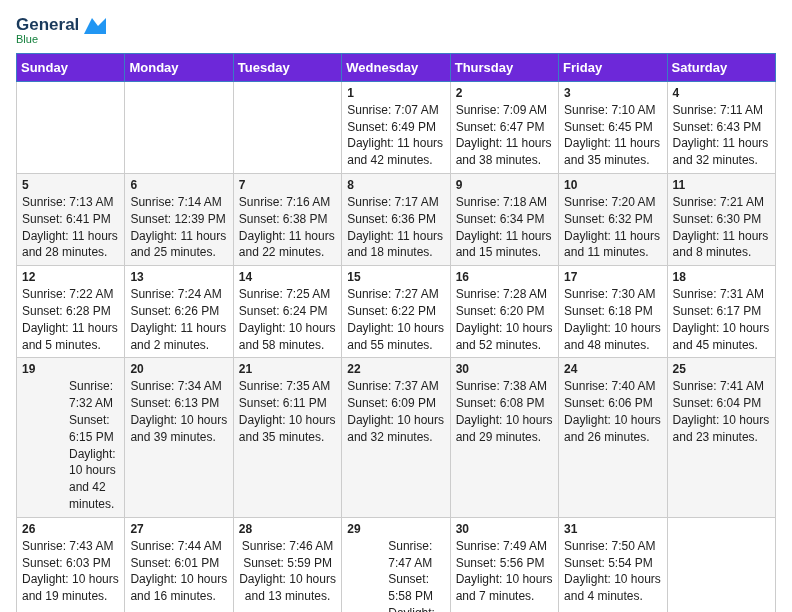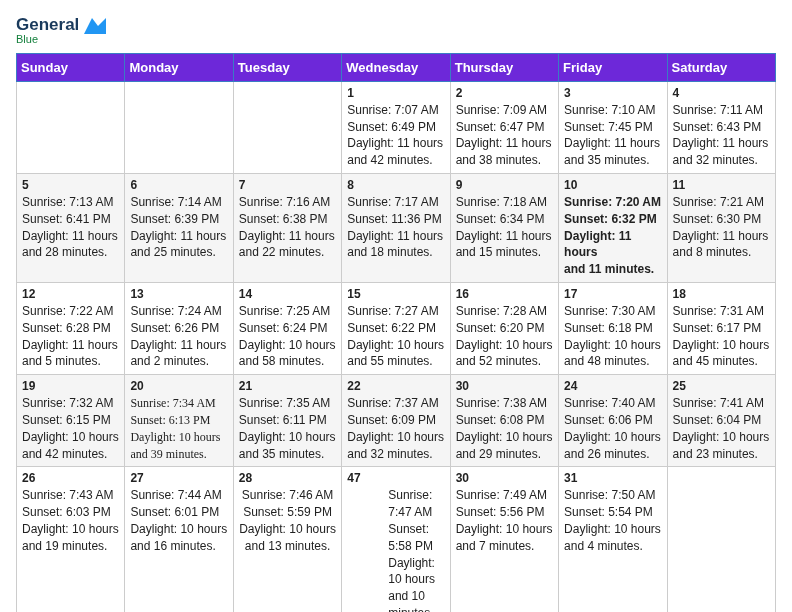--- a/index.html
+++ b/index.html
@@ -131,21 +131,21 @@
         <td>
           <span class="day-num">2</span>
           <div class="day-info" style="white-space: pre-line;">Sunrise: 7:09 AM
 Sunset: 6:47 PM
 Daylight: 11 hours
 and 38 minutes.</div>
         </td>
         <td>
           <span class="day-num">3</span>
           <div class="day-info" style="white-space: pre-line;">Sunrise: 7:10 AM
-Sunset: 7:45 PM
+Sunset: 6:45 PM
 Daylight: 11 hours
 and 35 minutes.</div>
         </td>
         <td>
           <span class="day-num">4</span>
           <div class="day-info" style="white-space: pre-line;">Sunrise: 7:11 AM
 Sunset: 6:43 PM
 Daylight: 11 hours
 and 32 minutes.</div>
         </td>
@@ -154,48 +154,48 @@
         <td>
           <span class="day-num">5</span>
           <div class="day-info" style="white-space: pre-line;">Sunrise: 7:13 AM
 Sunset: 6:41 PM
 Daylight: 11 hours
 and 28 minutes.</div>
         </td>
         <td>
           <span class="day-num">6</span>
           <div class="day-info" style="white-space: pre-line;">Sunrise: 7:14 AM
-Sunset: 6:39 PM
+Sunset: 12:39 PM
 Daylight: 11 hours
 and 25 minutes.</div>
         </td>
         <td>
           <span class="day-num">7</span>
           <div class="day-info" style="white-space: pre-line;">Sunrise: 7:16 AM
 Sunset: 6:38 PM
 Daylight: 11 hours
 and 22 minutes.</div>
         </td>
         <td>
           <span class="day-num">8</span>
           <div class="day-info" style="white-space: pre-line;">Sunrise: 7:17 AM
-Sunset: 11:36 PM
+Sunset: 6:36 PM
 Daylight: 11 hours
 and 18 minutes.</div>
         </td>
         <td>
           <span class="day-num">9</span>
           <div class="day-info" style="white-space: pre-line;">Sunrise: 7:18 AM
 Sunset: 6:34 PM
 Daylight: 11 hours
 and 15 minutes.</div>
         </td>
         <td>
           <span class="day-num">10</span>
-          <div class="day-info" style="white-space: pre-line; font-weight: bold;">Sunrise: 7:20 AM
+          <div class="day-info" style="white-space: pre-line;">Sunrise: 7:20 AM
 Sunset: 6:32 PM
 Daylight: 11 hours
 and 11 minutes.</div>
         </td>
         <td>
           <span class="day-num">11</span>
           <div class="day-info" style="white-space: pre-line;">Sunrise: 7:21 AM
 Sunset: 6:30 PM
 Daylight: 11 hours
 and 8 minutes.</div>
@@ -248,28 +248,28 @@
           <span class="day-num">18</span>
           <div class="day-info" style="white-space: pre-line;">Sunrise: 7:31 AM
 Sunset: 6:17 PM
 Daylight: 10 hours
 and 45 minutes.</div>
         </td>
       </tr>
       <tr>
         <td>
           <span class="day-num">19</span>
-          <div class="day-info" style="white-space: pre-line;">Sunrise: 7:32 AM
+          <div class="day-info" style="white-space: pre-line; margin-left: 47px;">Sunrise: 7:32 AM
 Sunset: 6:15 PM
 Daylight: 10 hours
 and 42 minutes.</div>
         </td>
         <td>
           <span class="day-num">20</span>
-          <div class="day-info" style="white-space: pre-line; font-family: Liberation Serif, serif;">Sunrise: 7:34 AM
+          <div class="day-info" style="white-space: pre-line;">Sunrise: 7:34 AM
 Sunset: 6:13 PM
 Daylight: 10 hours
 and 39 minutes.</div>
         </td>
         <td>
           <span class="day-num">21</span>
           <div class="day-info" style="white-space: pre-line;">Sunrise: 7:35 AM
 Sunset: 6:11 PM
 Daylight: 10 hours
 and 35 minutes.</div>
@@ -319,21 +319,21 @@
 and 16 minutes.</div>
         </td>
         <td>
           <span class="day-num">28</span>
           <div class="day-info" style="white-space: pre-line; text-align: center;">Sunrise: 7:46 AM
 Sunset: 5:59 PM
 Daylight: 10 hours
 and 13 minutes.</div>
         </td>
         <td>
-          <span class="day-num">47</span>
+          <span class="day-num">29</span>
           <div class="day-info" style="white-space: pre-line; margin-left: 41px;">Sunrise: 7:47 AM
 Sunset: 5:58 PM
 Daylight: 10 hours
 and 10 minutes.</div>
         </td>
         <td>
           <span class="day-num">30</span>
           <div class="day-info" style="white-space: pre-line;">Sunrise: 7:49 AM
 Sunset: 5:56 PM
 Daylight: 10 hours

